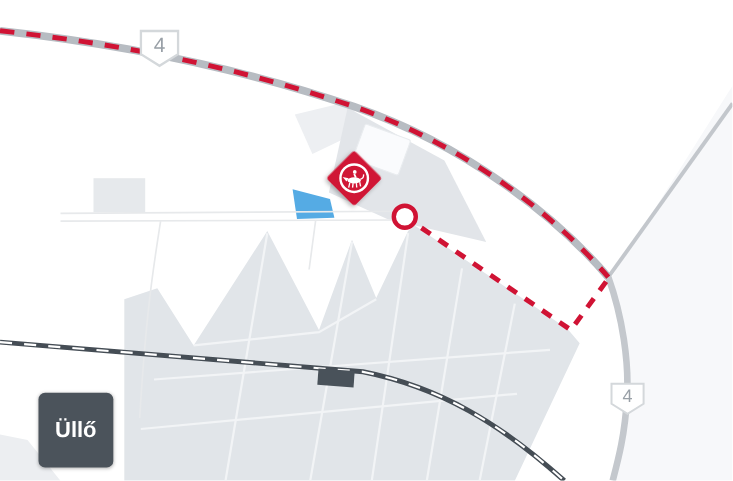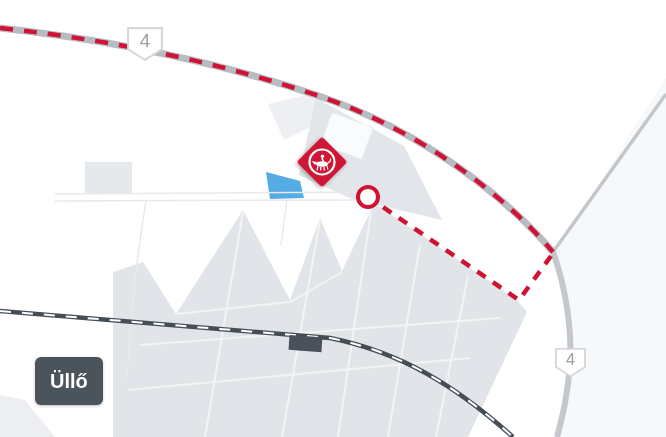--- a/index.html
+++ b/index.html
@@ -9,21 +9,21 @@
   }
   .stage svg.base{position:absolute;left:0;top:0;}
   .shield{position:absolute;}
   .shield text{
     font-family:"Liberation Sans",sans-serif;
     fill:#99a0a7;
   }
   .town-label{
     position:absolute;left:35px;top:357px;
     background:#4b535b;color:#ffffff;
-    border-radius:6px;padding:14px 15px;
+    border-radius:6px;padding:24px 15px;
     font-size:20px;font-weight:bold;line-height:1;
     box-shadow:0 1px 3px rgba(0,0,0,0.25);
   }
 </style>
 </head>
 <body>
 
 <div class="stage">
 
   <svg class="base" width="666" height="437" viewBox="0 0 666 437">

